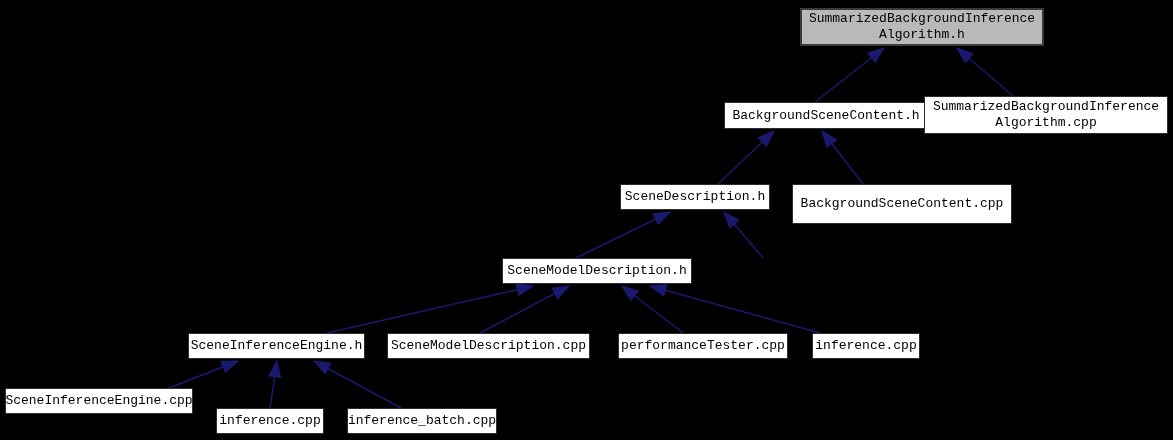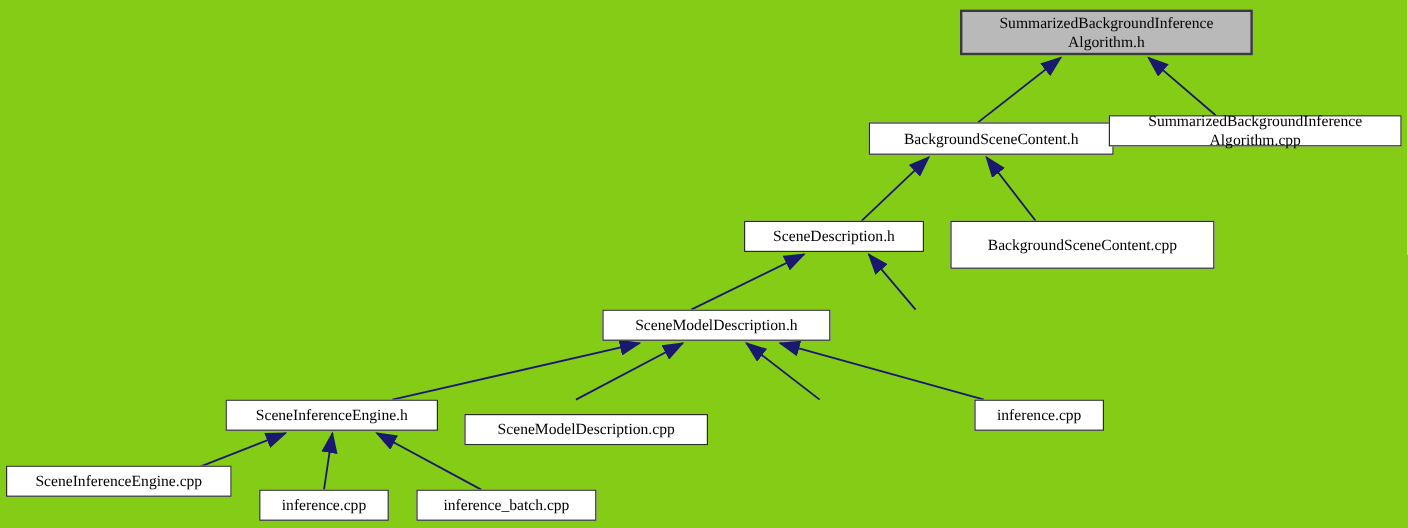--- a/index.html
+++ b/index.html
@@ -4,23 +4,23 @@
 <style>
   html, body {
     margin: 0;
     padding: 0;
     background: #ffffff;
   }
   .canvas {
     position: relative;
     width: 1173px;
     height: 440px;
-    background: #84cc16;
+    background: #000000;
     overflow: hidden;
-    font-family: Liberation Serif, serif;
+    font-family: Liberation Mono, monospace;
   }
   .edges-layer {
     position: absolute;
     left: 0;
     top: 0;
     width: 1173px;
     height: 440px;
     pointer-events: none;
   }
   .node {
@@ -73,33 +73,34 @@
       <line x1="118" y1="408" x2="238" y2="361" marker-end="url(#arrow)"></line>
       <line x1="270" y1="408" x2="277" y2="361" marker-end="url(#arrow)"></line>
       <line x1="401" y1="408" x2="314" y2="361" marker-end="url(#arrow)"></line>
     </g>
   </svg>
 
   <div class="node current multiline" style="left:800px; top:8px; width:244px; height:38px;">SummarizedBackgroundInference Algorithm.h</div>
 
   <div class="node" style="left:724px; top:102px; width:204px; height:27px;">BackgroundSceneContent.h</div>
 
-  <div class="node multiline" style="left:924px; top:96px; width:244px; height:26px;">SummarizedBackgroundInference Algorithm.cpp</div>
+  <div class="node multiline" style="left:924px; top:96px; width:244px; height:38px;">SummarizedBackgroundInference Algorithm.cpp</div>
 
   <div class="node" style="left:620px; top:184px; width:150px; height:26px;">SceneDescription.h</div>
 
   <div class="node" style="left:792px; top:184px; width:220px; height:40px;">BackgroundSceneContent.cpp</div>
 
   <div class="node" style="left:502px; top:258px; width:190px; height:26px;">SceneModelDescription.h</div>
 
 
   <div class="node" style="left:188px; top:333px; width:177px; height:26px;">SceneInferenceEngine.h</div>
 
-  <div class="node" style="left:387px; top:333px; width:203px; height:26px;margin-top:12px;">SceneModelDescription.cpp</div>
+  <div class="node" style="left:387px; top:333px; width:203px; height:26px;">SceneModelDescription.cpp</div>
 
+  <div class="node" style="left:618px; top:333px; width:170px; height:26px;">performanceTester.cpp</div>
 
   <div class="node" style="left:812px; top:333px; width:108px; height:26px;">inference.cpp</div>
 
   <div class="node" style="left:5px; top:388px; width:188px; height:26px;">SceneInferenceEngine.cpp</div>
 
   <div class="node" style="left:216px; top:408px; width:108px; height:26px;">inference.cpp</div>
 
   <div class="node" style="left:347px; top:408px; width:150px; height:26px;">inference_batch.cpp</div>
 
 </div>

